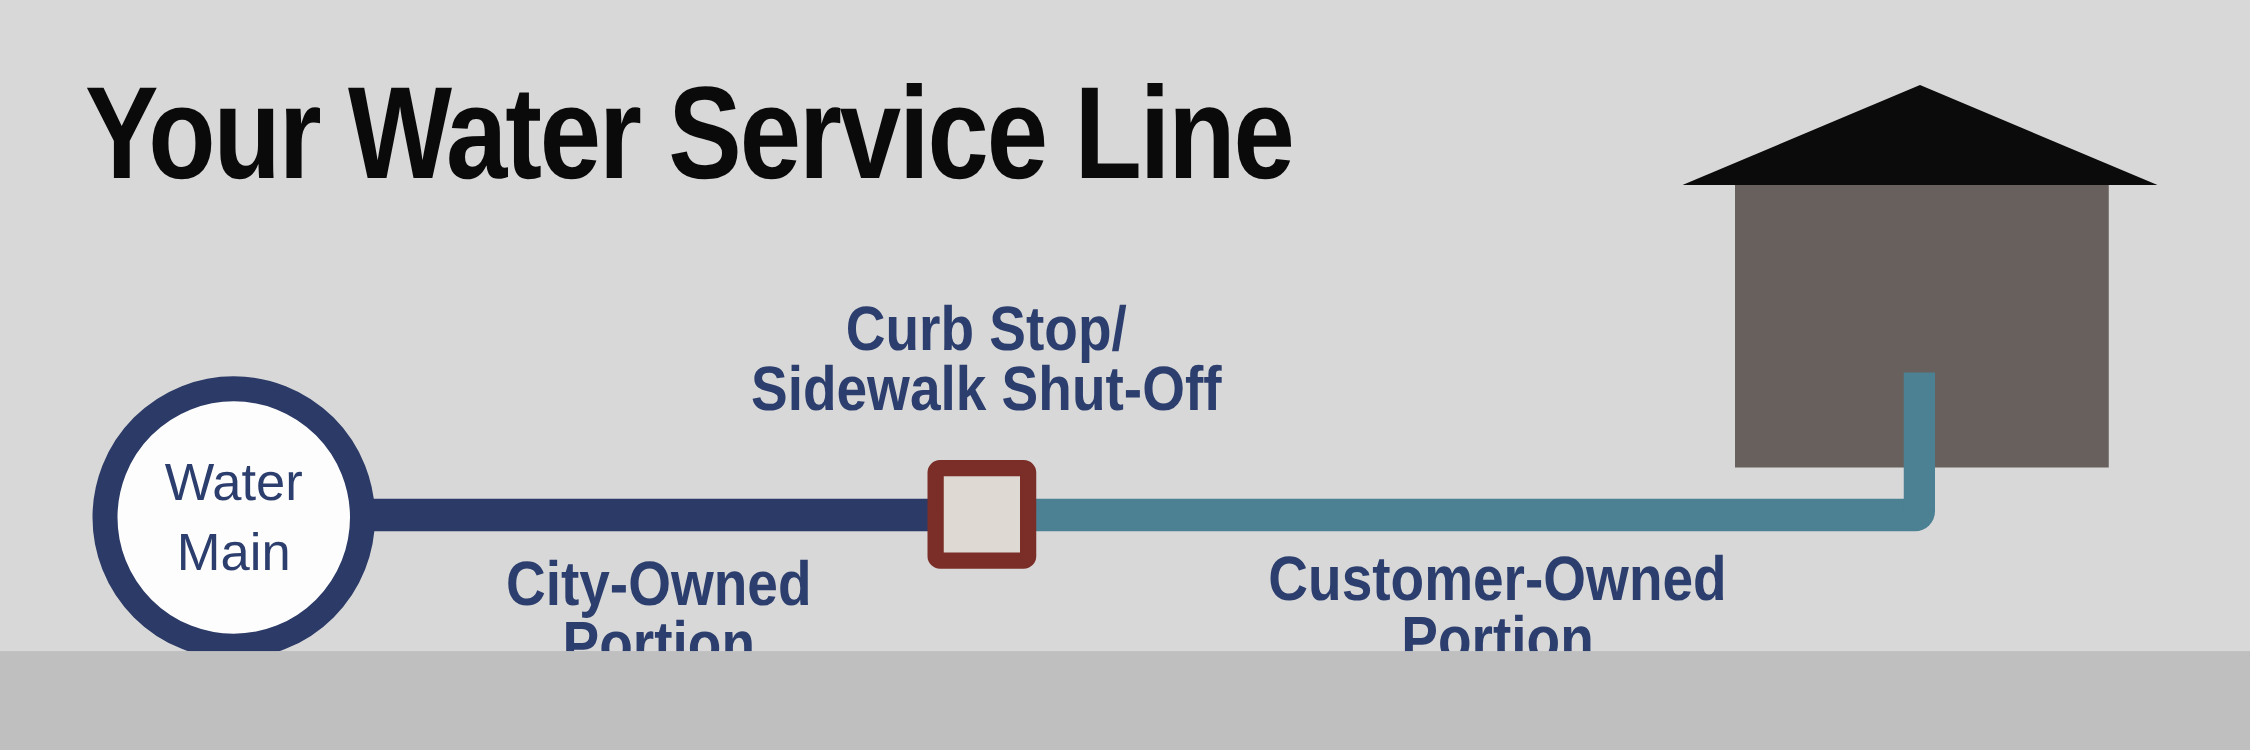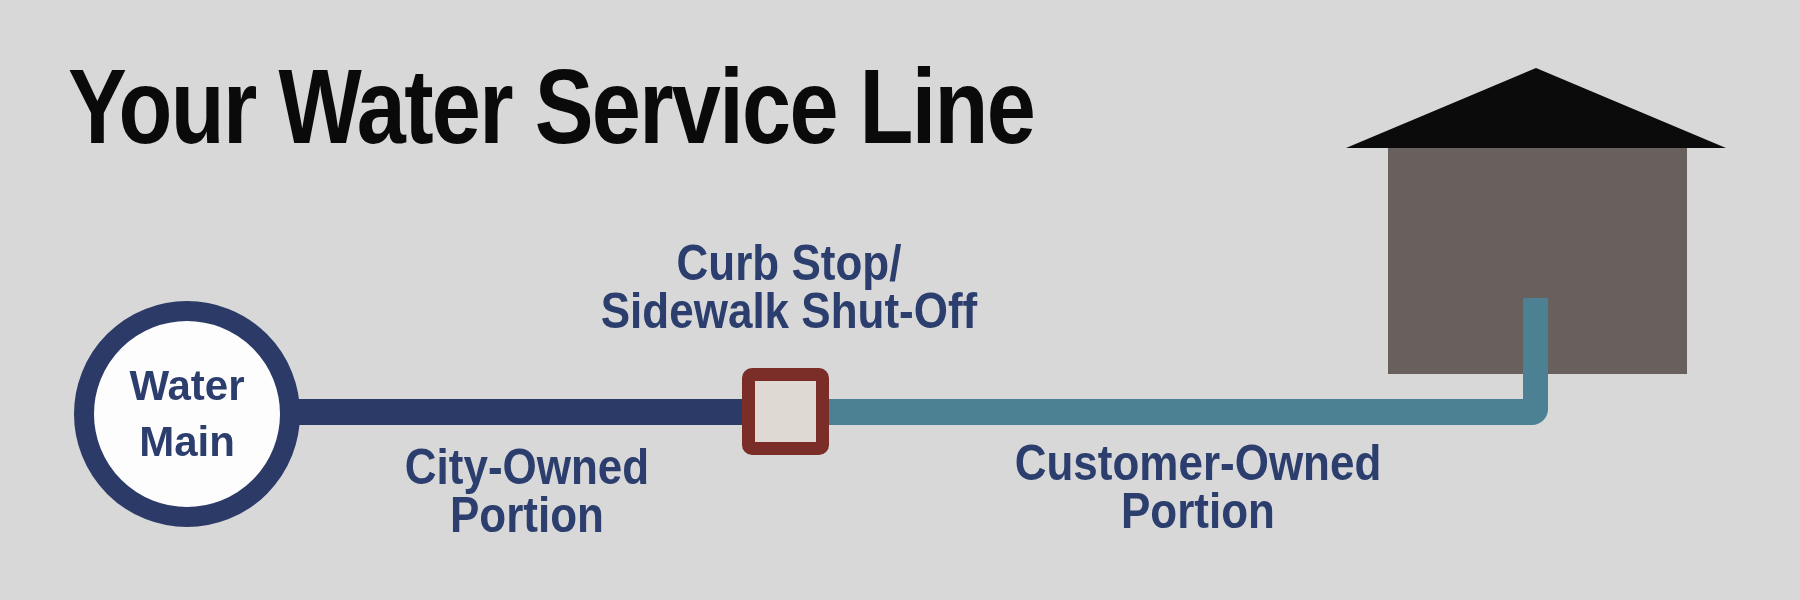--- a/index.html
+++ b/index.html
@@ -2,21 +2,21 @@
 <html style="--background: #d8d8d8; --title_text: #0a0a0a; --navy: #2b3a66; --navy_text: #2c3e6d; --teal: #4b8193; --maroon: #7b2e27; --square_fill: #ded9d3; --house_body: #67605c; --roof: #0b0b0b; --circle_fill: #fdfdfd;"><head>
 <meta charset="utf-8">
 <style>
   html,body{margin:0;padding:0;}
   body{
     font-family:"Liberation Sans", sans-serif;
     background:#bfbfbf;
   }
   .canvas{
     position:relative;
-    width:1800px;height:600px;
+    width:1800px;height:521px;
     background:var(--background,#d8d8d8);
     overflow:hidden;
   }
   .title{
     position:absolute;
     left:68px;top:54px;
     margin:0;
     font-size:105px;
     line-height:105px;
     font-weight:bold;
@@ -33,21 +33,21 @@
     width:226px;height:226px;
     box-sizing:border-box;
     background:var(--circle_fill,#fdfdfd);
     border:20px solid var(--navy,#2b3a66);
     border-radius:50%;
     display:flex;align-items:center;justify-content:center;
     z-index:3;
   }
   .water-main .node-label{
     text-align:center;
-    font-weight:bold;
+    font-weight:normal;
     font-size:42px;
     line-height:56px;
     color:var(--navy_text,#2c3e6d);
   }
   
   .pipe{position:absolute;height:26px;top:399px;}
   .pipe-city{
     left:285px;width:465px;
     background:var(--navy,#2b3a66);
     z-index:1;

